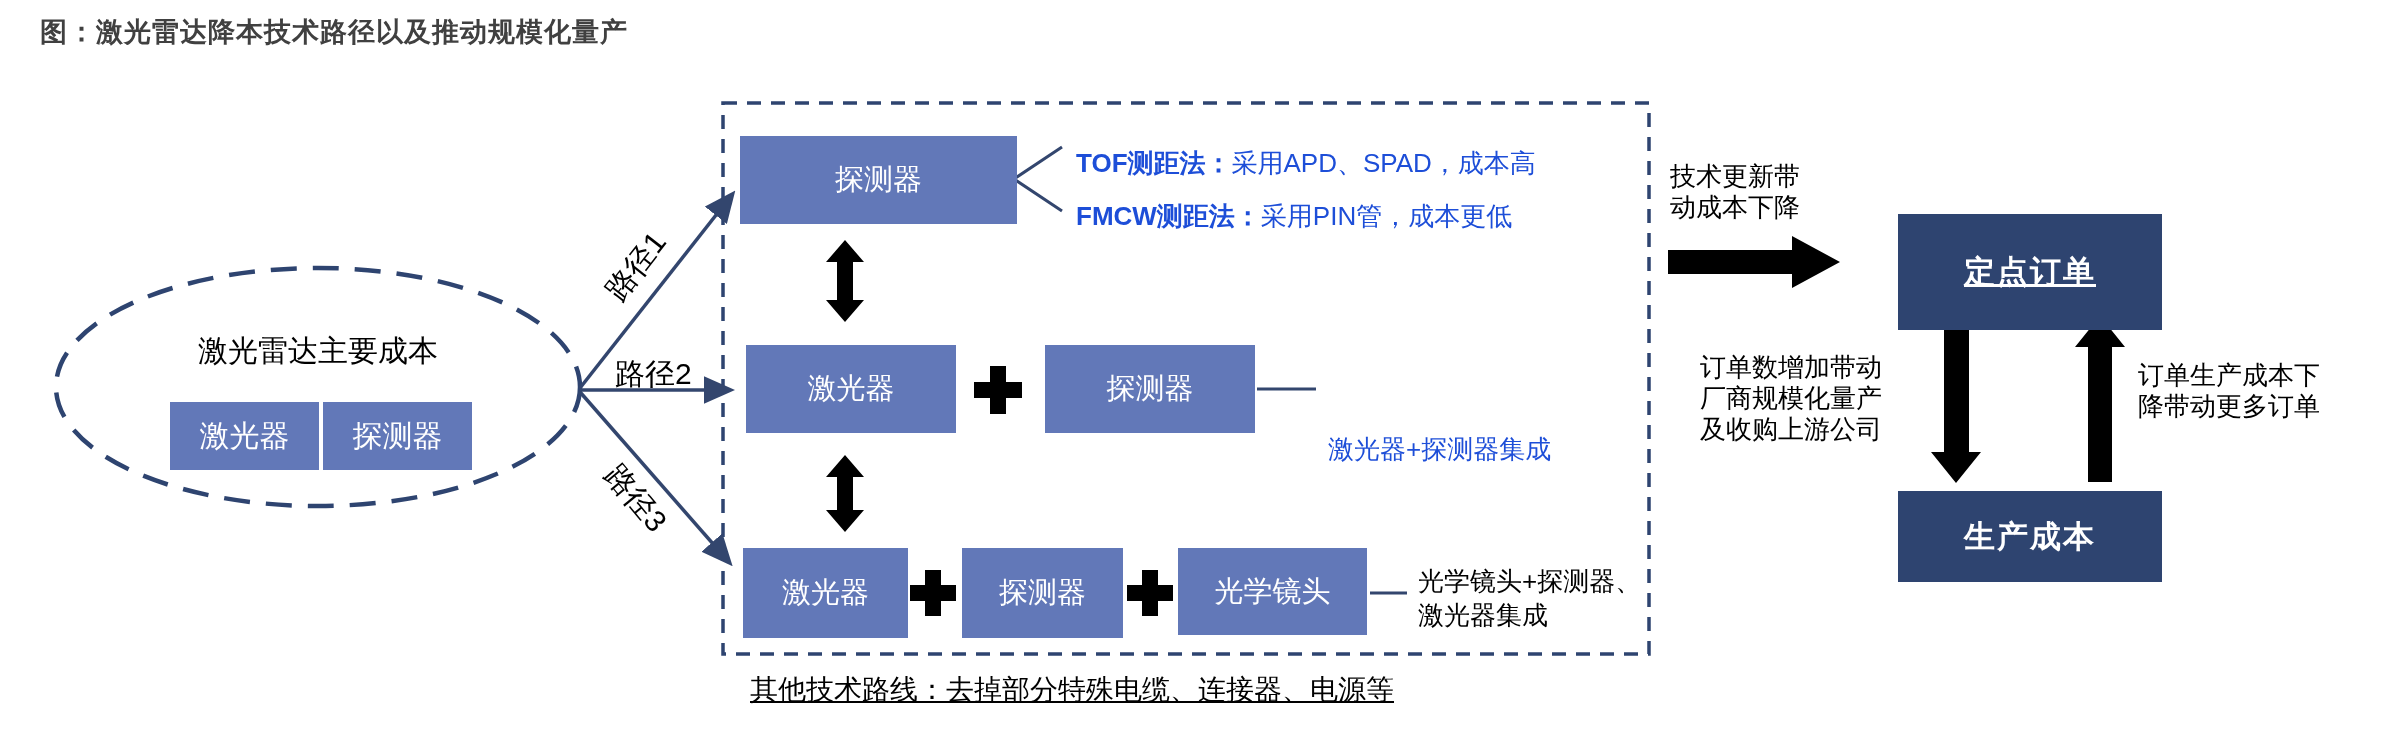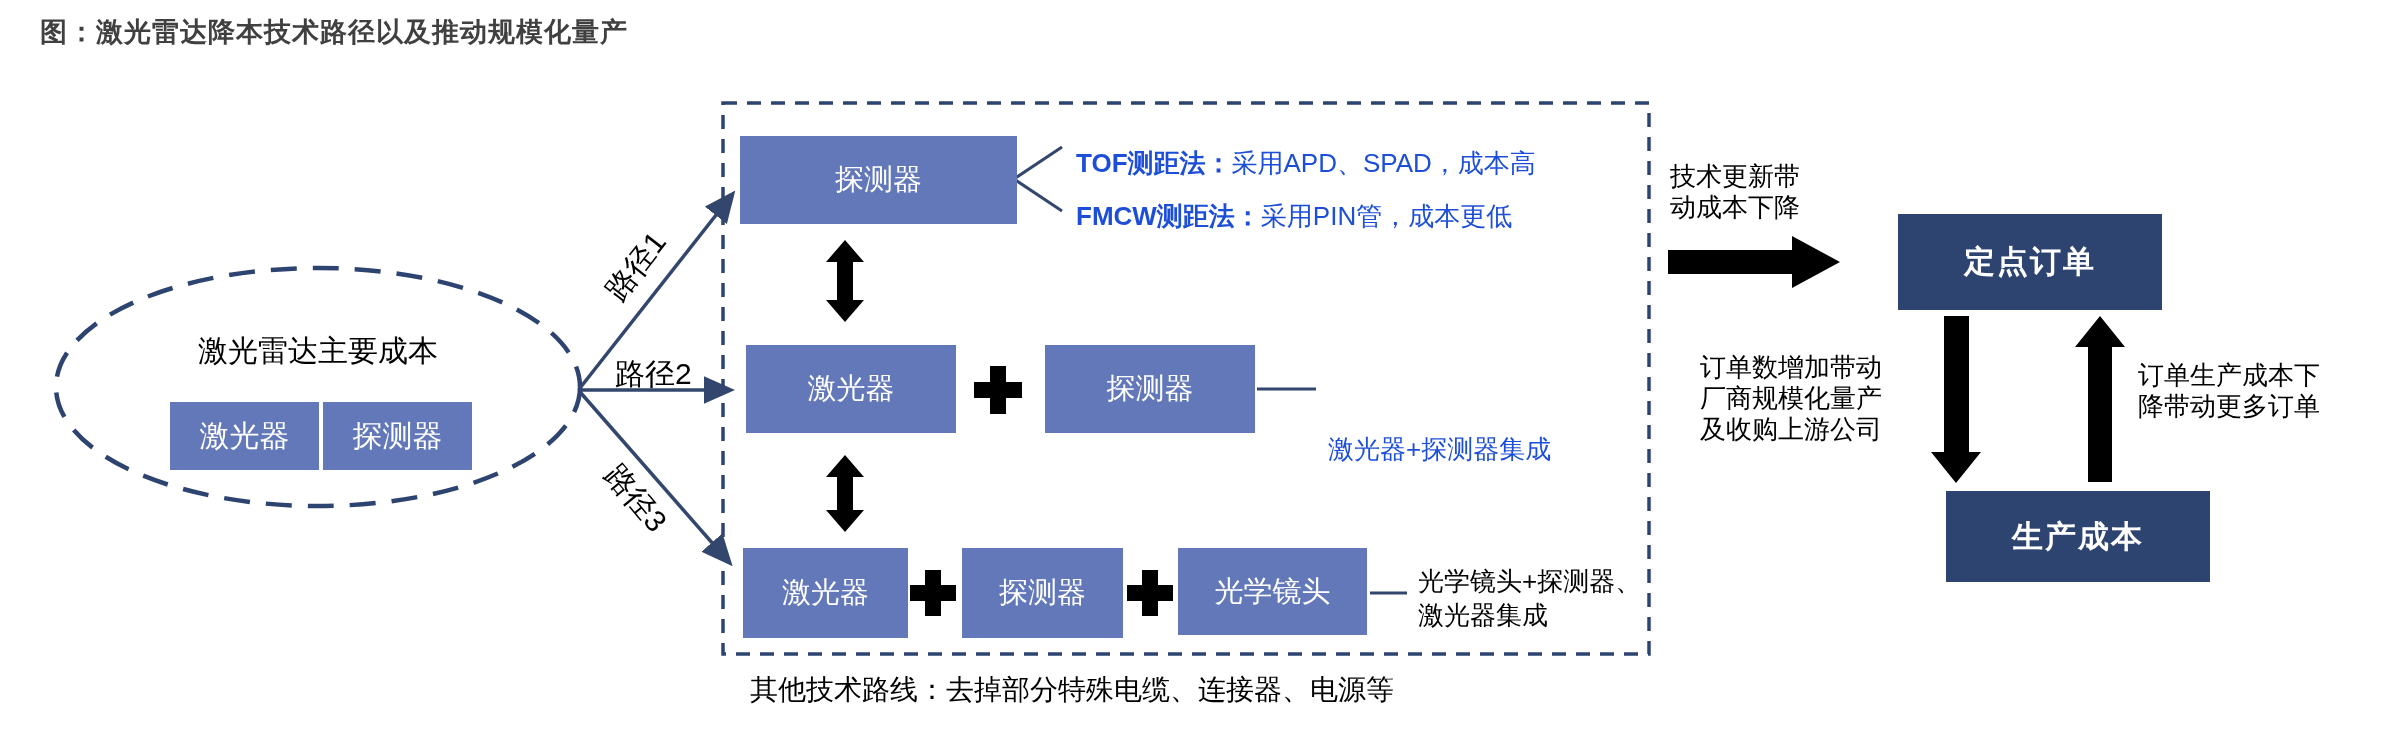--- a/index.html
+++ b/index.html
@@ -31,28 +31,28 @@
   .r3-box1{left:743px;top:548px;width:165px;height:90px;}
   .r3-box2{left:962px;top:548px;width:161px;height:90px;}
   .r3-box3{left:1178px;top:548px;width:189px;height:87px;}
 
   .note-line{font-size:26px;white-space:nowrap;color:#1d4ed8;}
   .tof-line{left:1076px;top:146px;}
   .fmcw-line{left:1076px;top:199px;}
   .bold-term{font-weight:bold;}
   .r2-note{left:1328px;top:388px;margin-top:44px;}
   .r3-note{left:1418px;top:564px;line-height:34px;font-size:26px;color:#000;}
-  .other-route{left:750px;top:671px;font-size:28px;color:#000;white-space:nowrap;}
+  .other-route{left:750px;top:671px;font-size:28px;color:#000;white-space:nowrap;text-decoration:underline;}
 
   
   .trigger-note{left:1670px;top:161px;font-size:26px;line-height:31px;color:#000;white-space:nowrap;}
   .dark-box{background:#2e4470;color:#fff;font-weight:bold;font-size:31px;
     display:flex;align-items:center;justify-content:center;letter-spacing:2px;}
-  .order-box{left:1898px;top:214px;width:264px;height:96px;}
-  .cost2-box{left:1898px;top:491px;width:264px;height:91px;margin-left:48px;}
+  .order-box{left:1898px;top:214px;width:264px;height:116px;text-decoration:underline;}
+  .cost2-box{left:1898px;top:491px;width:264px;height:91px;}
   .down-note{left:1700px;top:352px;font-size:26px;line-height:31px;color:#000;white-space:nowrap;}
   .up-note{left:2138px;top:360px;font-size:26px;line-height:31px;color:#000;white-space:nowrap;}
 </style>
 </head>
 <body>
 
 <div class="canvas">
 
   <svg class="layer" viewBox="0 0 2397 735">
     <defs>

